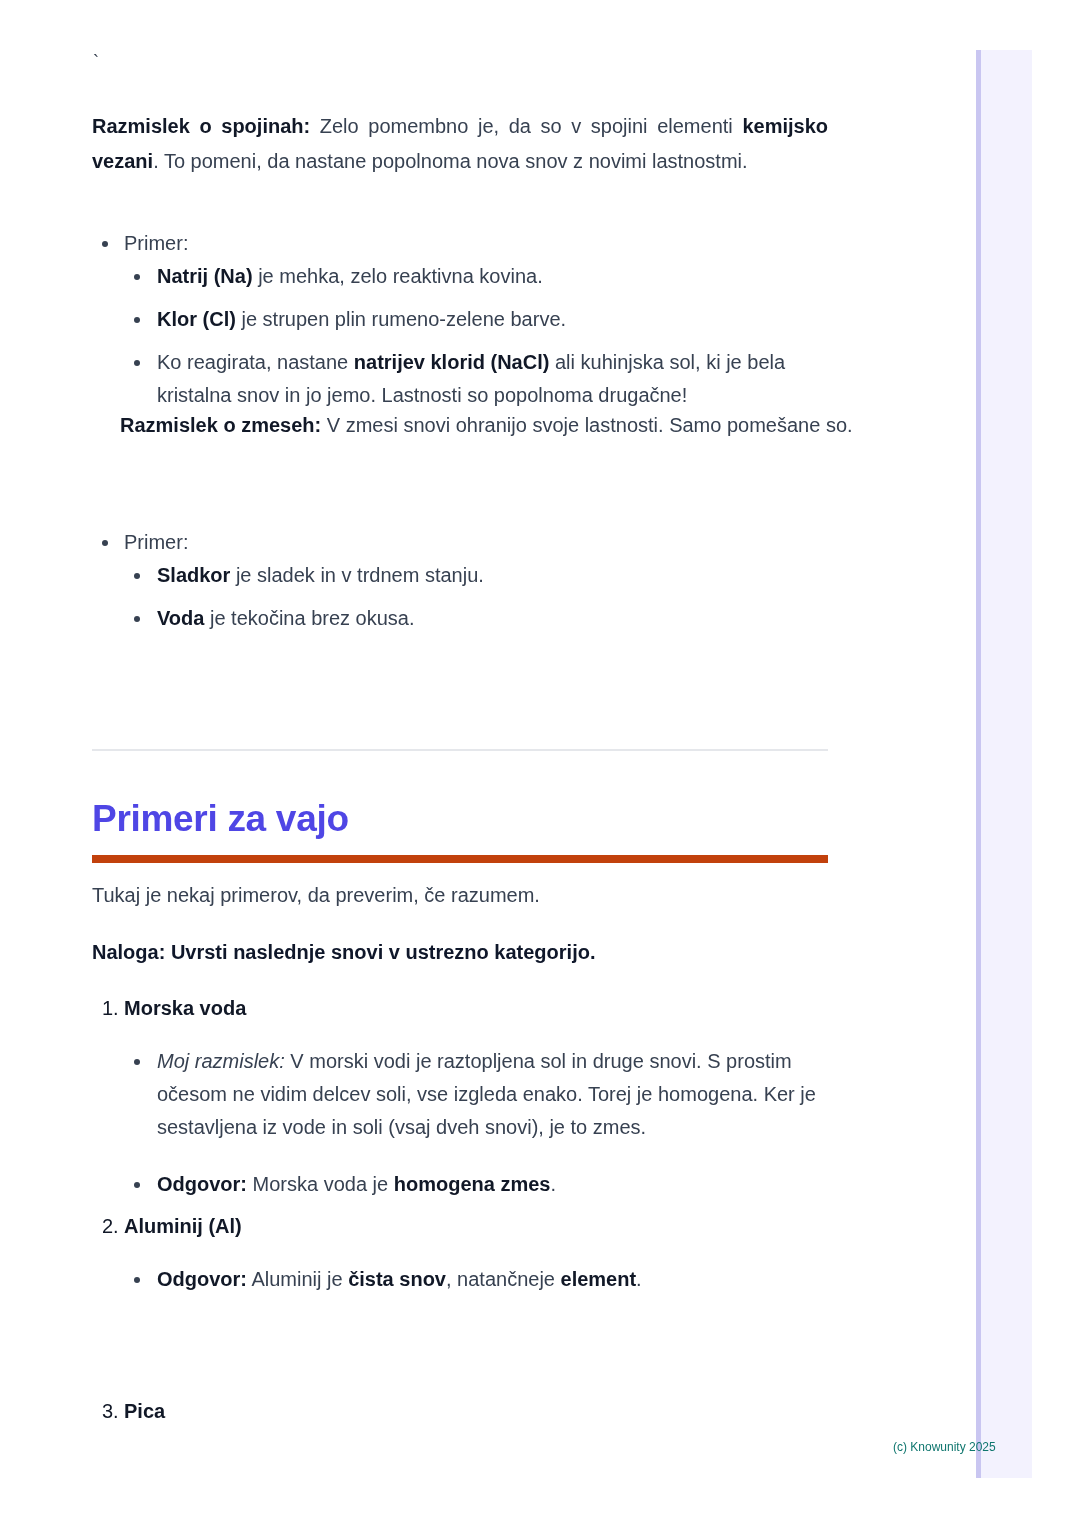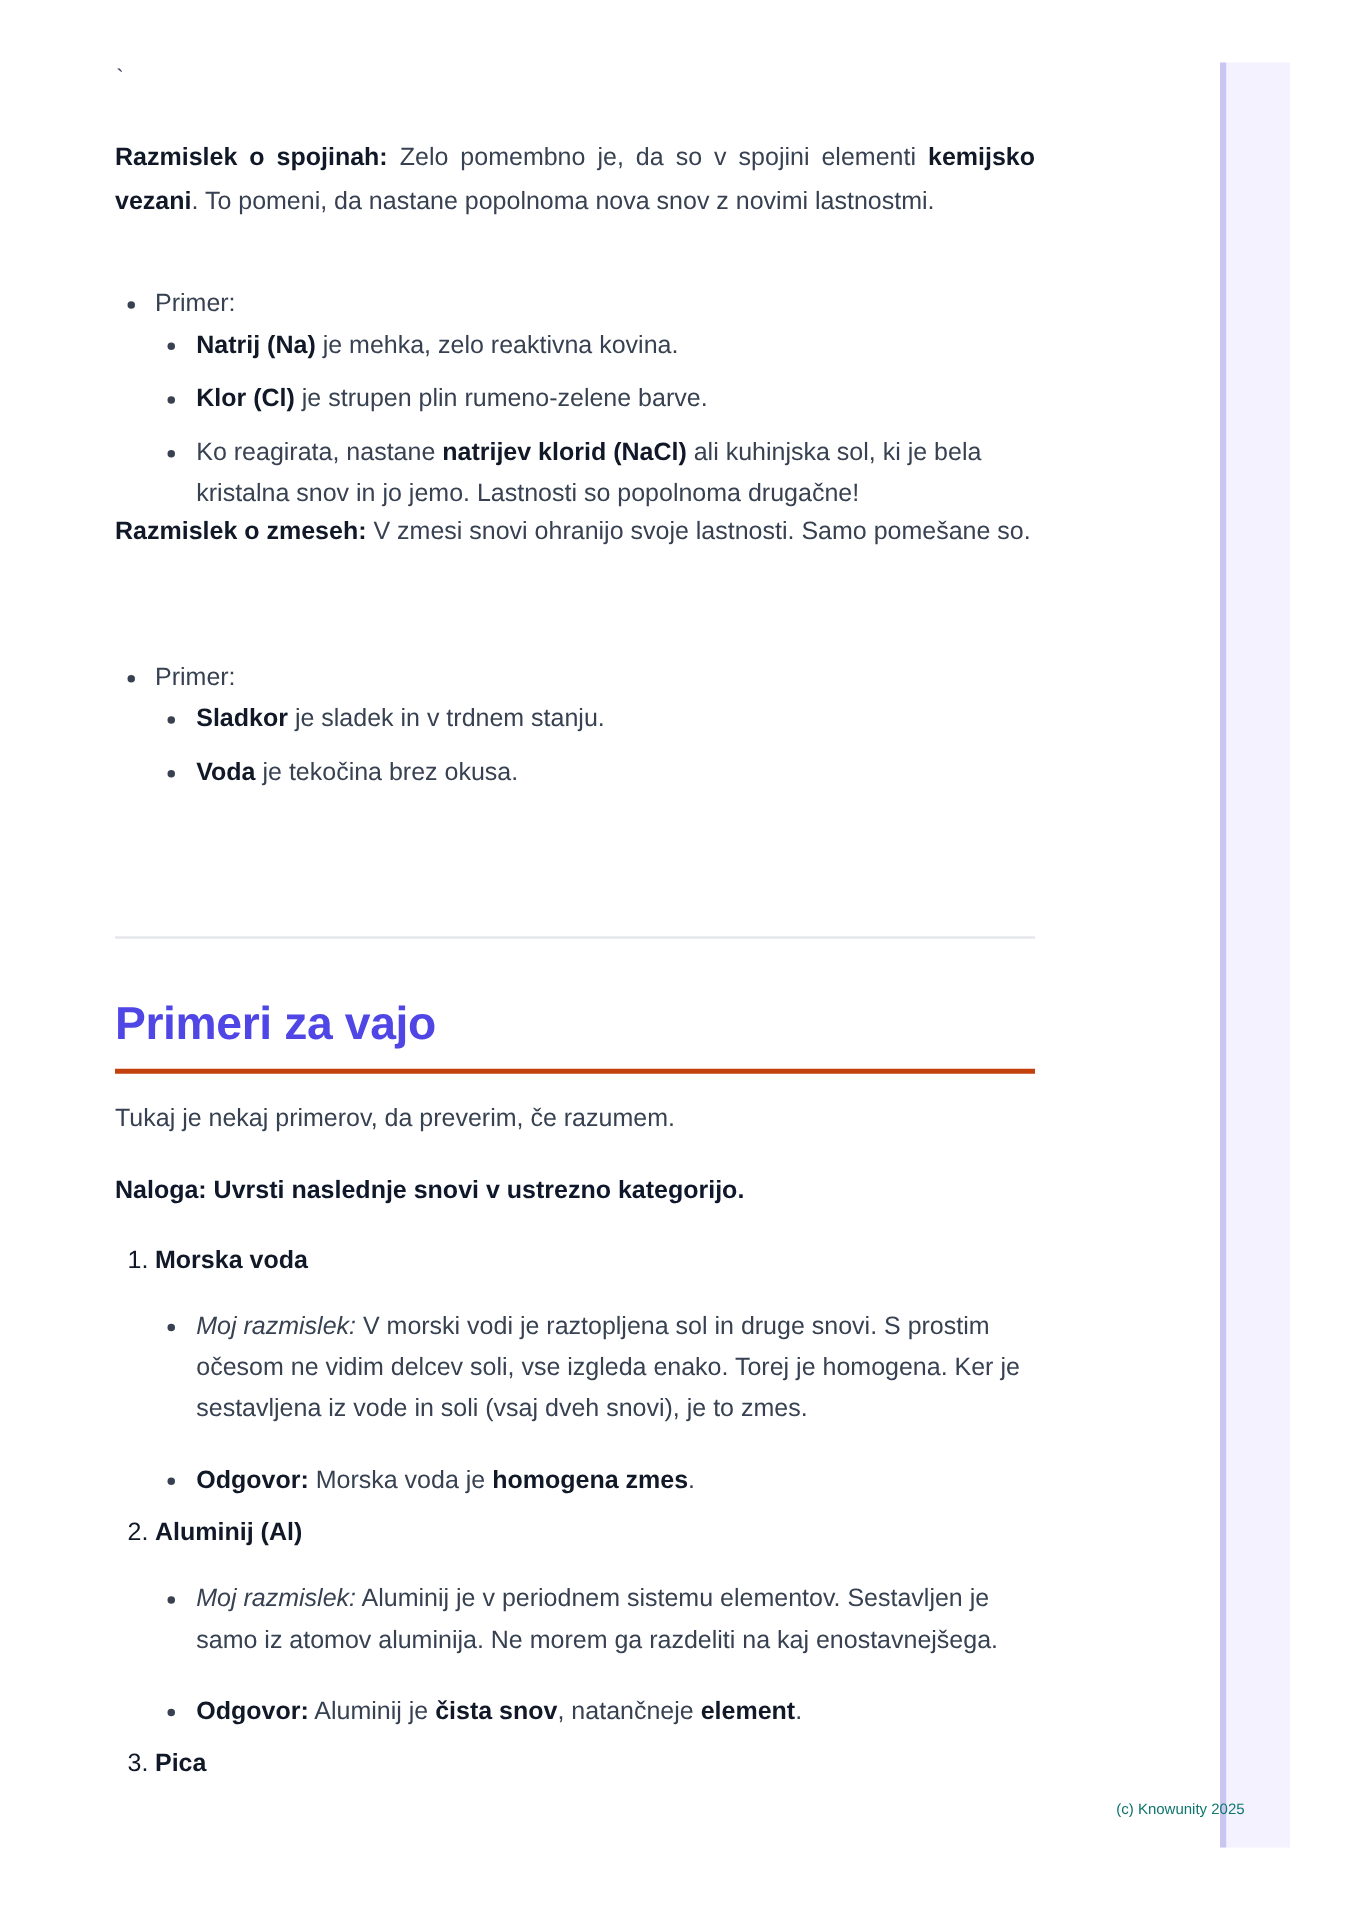--- a/index.html
+++ b/index.html
@@ -77,21 +77,21 @@
     h2.section {
       position: absolute;
       left: 92px;
       top: 795px;
       width: 736px;
       font-size: 37px;
       font-weight: 700;
       color: #4F46E5;
       letter-spacing: -0.3px;
       padding-bottom: 12px;
-      border-bottom: 4px solid #c2410c;
+      border-bottom: 8px solid #c2410c;
       line-height: 48px;
     }
     ol.ol {
       list-style: none;
     }
     ol.ol > li {
       position: relative;
       padding-left: 32px;
     }
     ol.ol > li > .num {
@@ -153,21 +153,21 @@
           <b>Klor (Cl)</b><span> je strupen plin rumeno-zelene barve.</span>
         </li>
         <li>
           <span class="dot"></span>
           <span>Ko reagirata, nastane </span><b>natrijev klorid (NaCl)</b><span> ali kuhinjska sol, ki je bela kristalna snov in jo jemo. Lastnosti so popolnoma drugačne!</span>
         </li>
       </ul>
     </li>
   </ul>
 
-  <p class="para" style="position:absolute; top:408px; width:736px;">
+  <p class="para" style="position:absolute; top:408px; width:736px;margin-left:28px;">
     <b>Razmislek o zmeseh:</b><span> V zmesi snovi ohranijo svoje lastnosti. Samo pomešane so.</span>
   </p>
 
   <ul class="l1" style="position:absolute; top:500px; width:736px;">
     <li>
       <span class="dot"></span>
       <span>Primer:</span>
       <ul class="l2">
         <li>
           <span class="dot"></span>
@@ -201,24 +201,20 @@
     </li>
   </ol>
 
   <ol class="ol" style="position:absolute; top:1210px; width:736px;">
     <li>
       <span class="num">2.</span>
       <div class="title">Aluminij (Al)</div>
       <ul class="l2">
         <li>
           <span class="dot"></span>
-          <i>Moj razmislek:</i><span> Aluminij je v periodnem sistemu elementov. Sestavljen je samo iz atomov aluminija. Ne morem ga razdeliti na kaj enostavnejšega.</span>
-        </li>
-        <li>
-          <span class="dot"></span>
           <b>Odgovor:</b><span> Aluminij je </span><b>čista snov</b><span>, natančneje </span><b>element</b><span>.</span>
         </li>
       </ul>
     </li>
   </ol>
 
   <ol class="ol" style="position:absolute; top:1395px; width:736px;">
     <li>
       <span class="num">3.</span>
       <div class="title">Pica</div>

